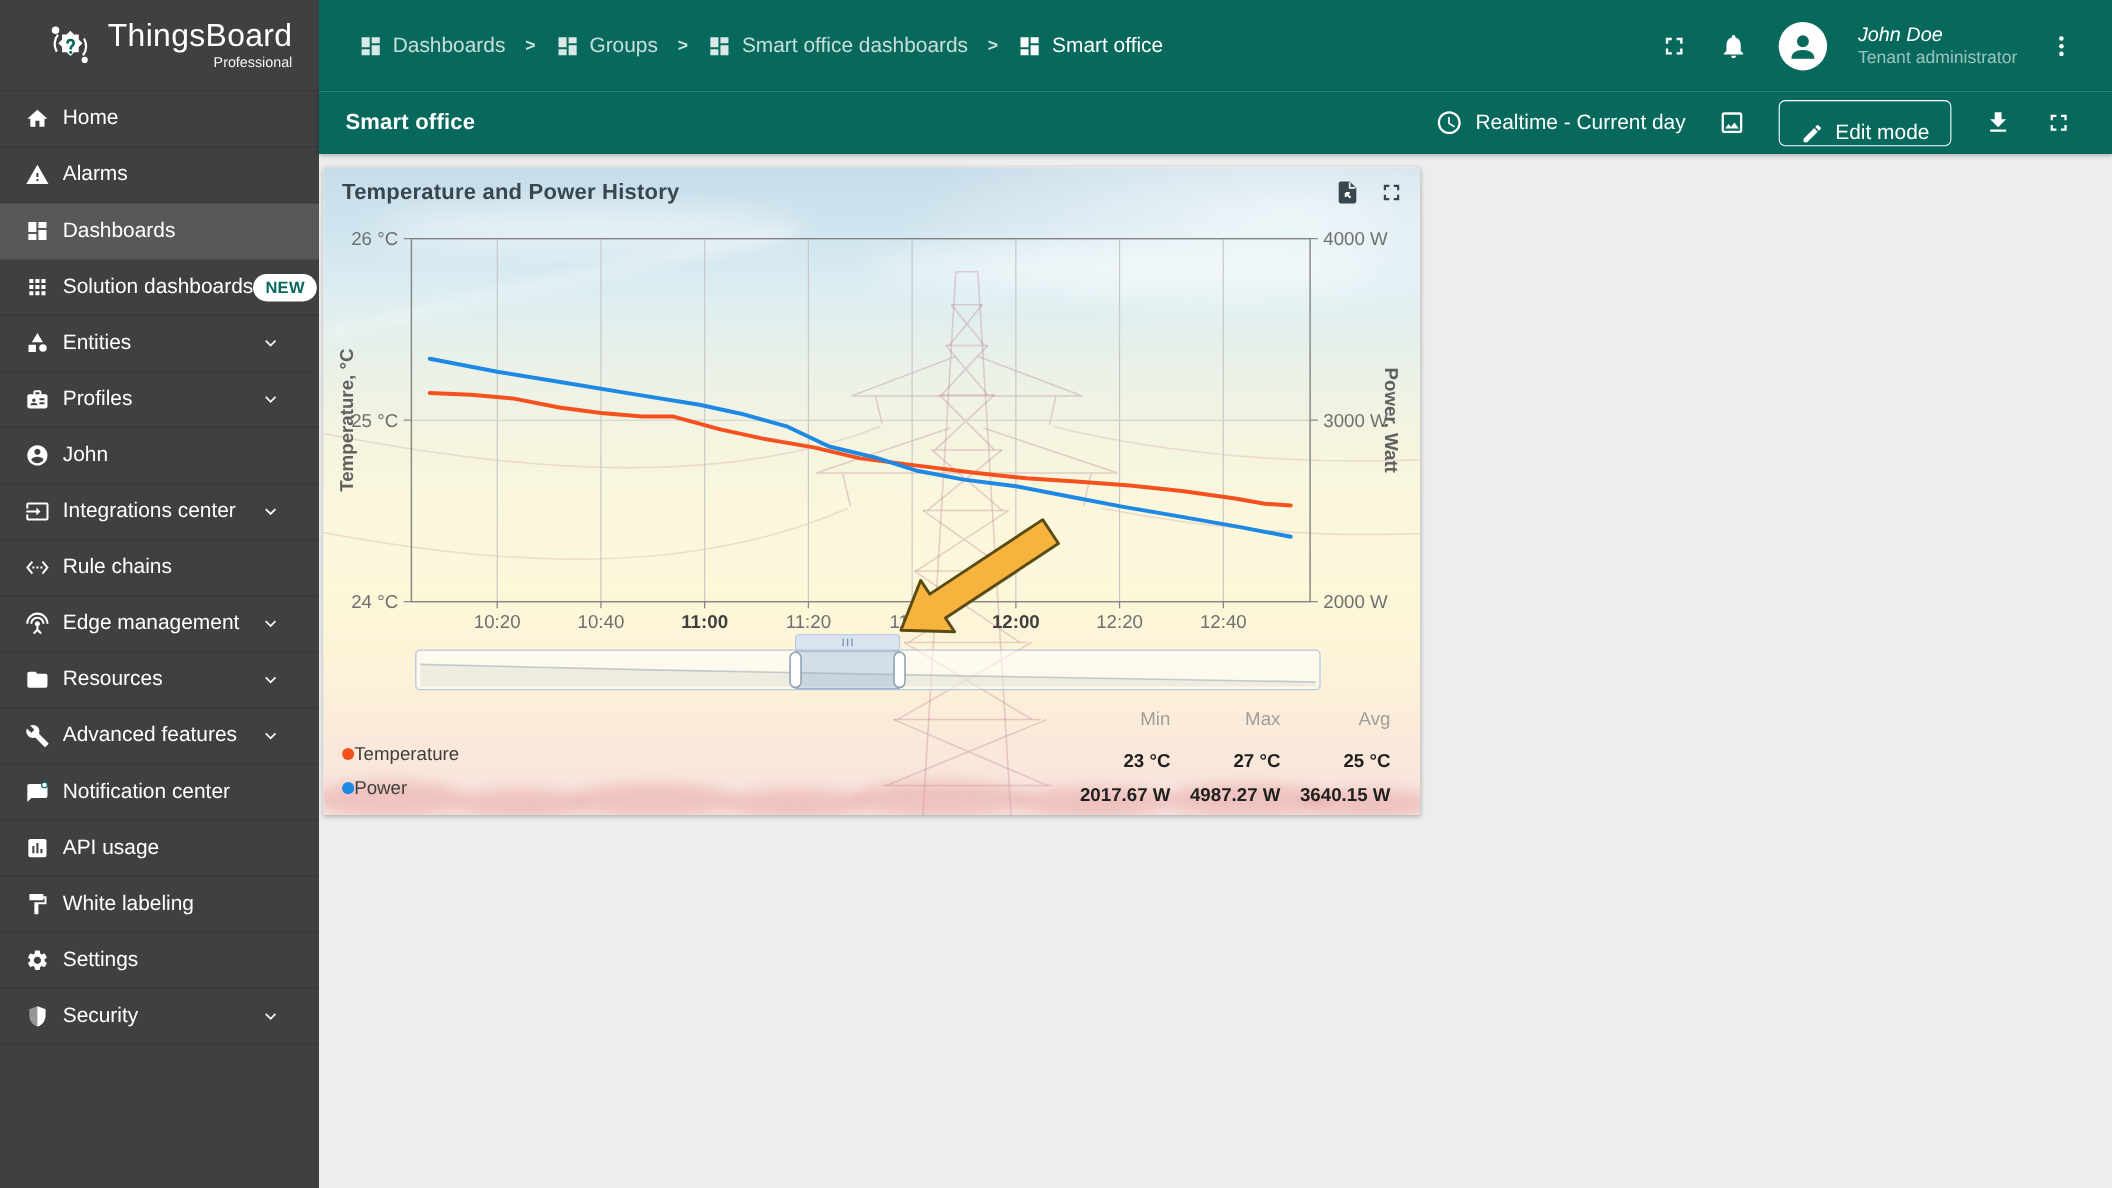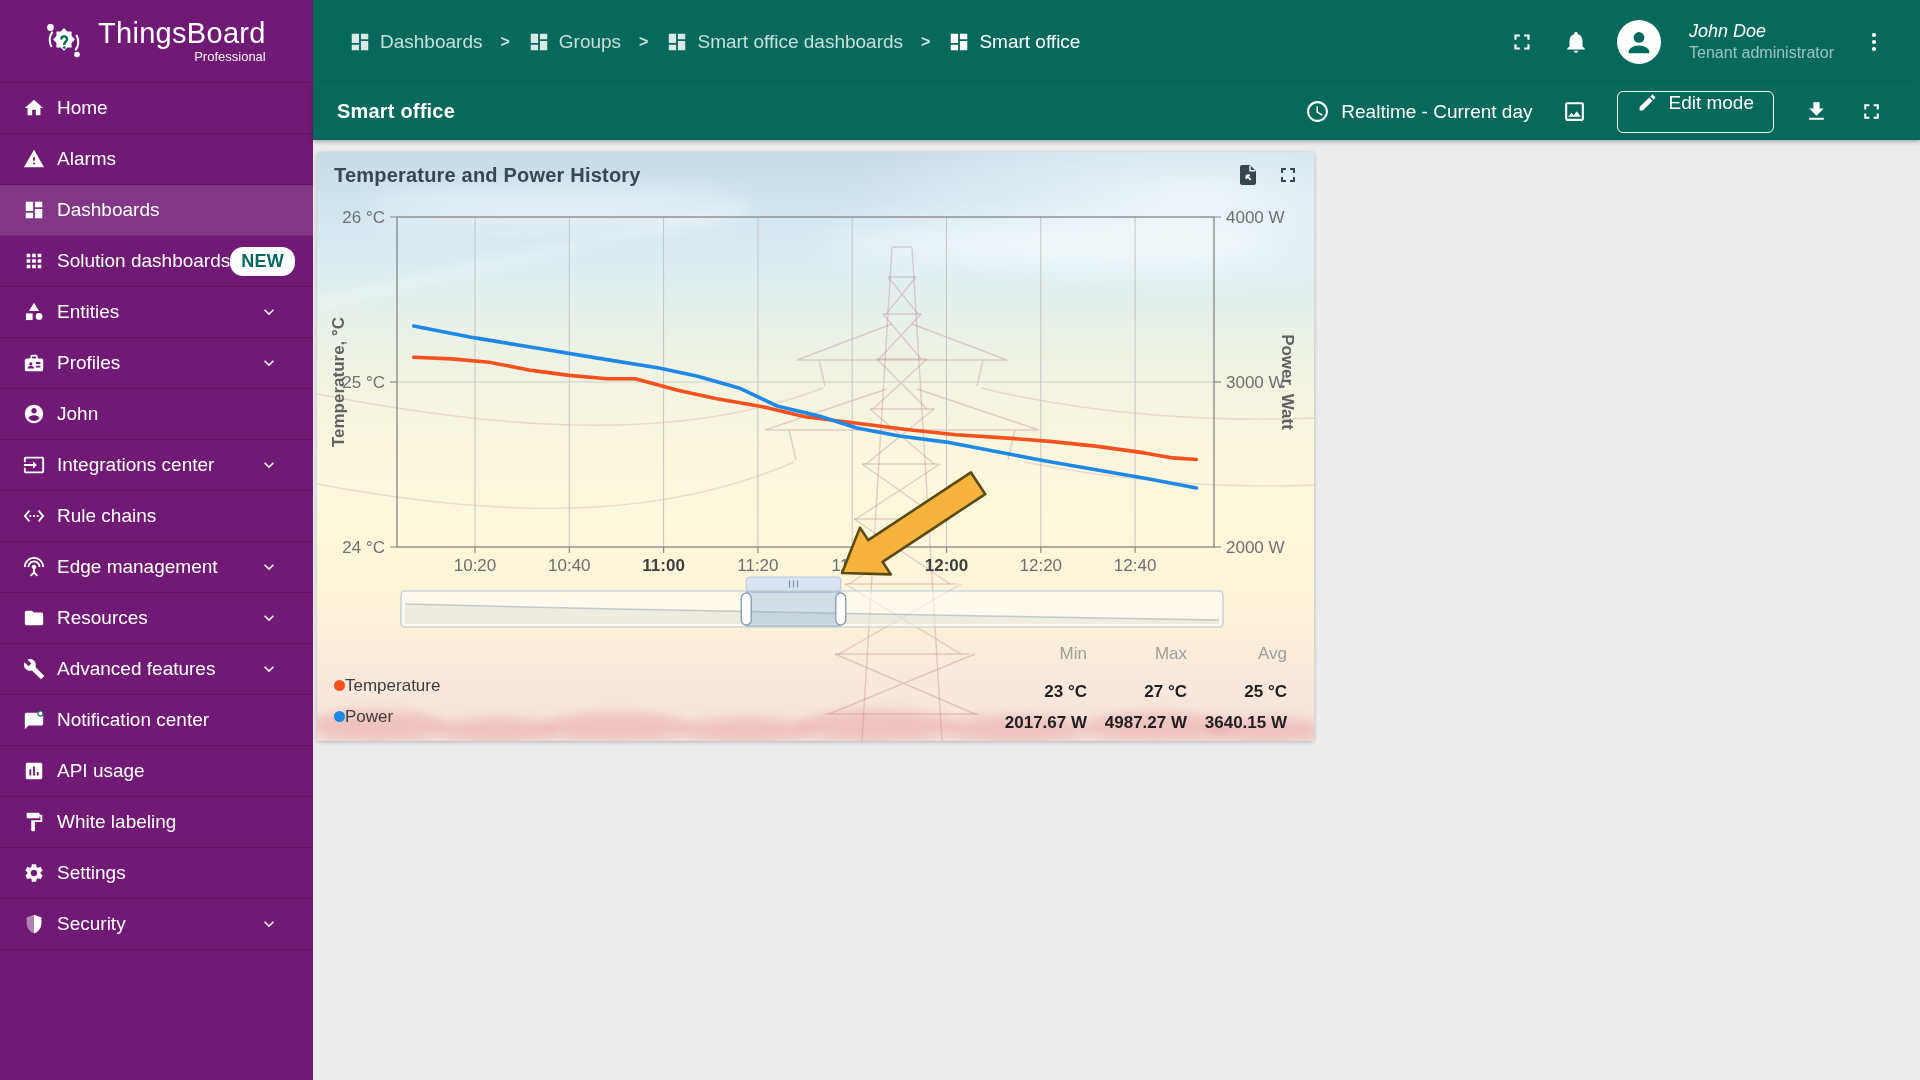--- a/index.html
+++ b/index.html
@@ -1,32 +1,32 @@
 <!DOCTYPE html>
 <html><head>
 <meta charset="utf-8">
 <style>
   * { box-sizing: border-box; margin: 0; padding: 0; }
   html,body { width:1920px; height:1080px; overflow:hidden; }
   body { font-family:"Liberation Sans", sans-serif; background:#ededed; }
   #app { display:flex; width:1920px; height:1080px; }
 
   
-  .sidebar { width:313px; flex-shrink:0; background:#701a75; color:#fff; }
+  .sidebar { width:290px; flex-shrink:0; background:#404040; color:#fff; }
   .logo-area { height:83px; display:flex; align-items:center; padding-left:40px; border-bottom:1px solid rgba(0,0,0,0.14); }
   .logo-icon { width:48px; height:48px; margin-right:10px; }
   .logo-texts { display:flex; flex-direction:column; }
   .logo-title { font-size:29px; font-weight:400; letter-spacing:.3px; line-height:1.05; }
   .logo-sub { font-size:13px; text-align:right; opacity:.95; margin-top:1px; }
   .nav-item { height:51px; display:flex; align-items:center; padding:0 22px 0 23px; border-bottom:1px solid rgba(0,0,0,0.13); font-size:19px; font-weight:500; cursor:pointer; }
   .nav-item.active { background:rgba(255,255,255,0.13); }
   .nav-icon { width:22px; height:22px; margin-right:12px; flex-shrink:0; }
   .nav-icon svg, .icon svg { width:100%; height:100%; fill:#fff; display:block; }
   .nav-label { white-space:nowrap; }
-  .nav-badge { margin-left:auto; background:#fff; color:#06695c; font-size:18px; font-weight:700; border-radius:13px; padding:4px 11px; letter-spacing:.3px; }
+  .nav-badge { margin-left:auto; background:#fff; color:#06695c; font-size:15px; font-weight:700; border-radius:13px; padding:4px 11px; letter-spacing:.3px; }
   .nav-chevron { margin-left:auto; width:20px; height:20px; opacity:.95; }
 
   
   .main { flex:1; display:flex; flex-direction:column; }
   .top-header { height:83px; background:#06695c; color:#fff; display:flex; align-items:center; padding:0 34px 0 36px; }
   .breadcrumbs { display:flex; align-items:center; font-size:19px; color:rgba(255,255,255,0.78); }
   .crumb { display:flex; align-items:center; cursor:pointer; }
   .crumb .icon { width:22px; height:22px; margin-right:9px; opacity:.85; }
   .crumb.last { color:#fff; }
   .crumb.last .icon { opacity:1; }
@@ -39,21 +39,21 @@
   .user-block { line-height:1.25; }
   .user-name { font-size:18px; color:#fff;font-style:italic; }
   .user-role { font-size:16px; color:rgba(255,255,255,0.6); }
 
   .toolbar { height:57px; background:#06695c; color:#fff; display:flex; align-items:center; padding:0 36px 0 24px; box-shadow:0 2px 4px rgba(0,0,0,0.28); position:relative; z-index:3; }
   .toolbar-title { font-size:20px; font-weight:700; letter-spacing:.2px; }
   .toolbar-right { margin-left:auto; display:flex; align-items:center; gap:30px; }
   .time-window { display:flex; align-items:center; gap:11px; font-size:19px; cursor:pointer; }
   .ticon { width:25px; height:25px; }
   .ticon svg { width:100%; height:100%; fill:#fff; }
-  .edit-btn { display:flex; align-items:flex-start; gap:10px; border:1px solid #fff; border-radius:6px; height:42px; padding:0 19px; font-size:19px; font-weight:500; cursor:pointer; background:transparent; color:#fff; }
+  .edit-btn { display:flex; align-items:flex-end; gap:10px; border:1px solid #fff; border-radius:6px; height:42px; padding:0 19px; font-size:19px; font-weight:500; cursor:pointer; background:transparent; color:#fff; }
   .edit-btn svg { width:21px; height:21px; fill:#fff; }
 
   
   .content { flex:1; position:relative; background:#ededed; }
   .widget { position:absolute; left:4px; top:12px; width:997px; height:589px; background:#fff; border-radius:2px; box-shadow:0 1px 4px rgba(0,0,0,0.25); overflow:hidden; }
   .widget-bg { position:absolute; inset:0;
     background:
       radial-gradient(ellipse 60% 30% at 88% 8%, rgba(255,255,255,0.65), rgba(255,255,255,0) 60%),
       linear-gradient(180deg,#c6dce8 0%,#cfe4ee 9%,#dcedf2 19%,#e9f1e8 30%,#f4f4e0 41%,#fbf7dc 53%,#fdf8da 65%,#fdf3d8 77%,#fae9da 89%,#f6e2de 100%);
   }

